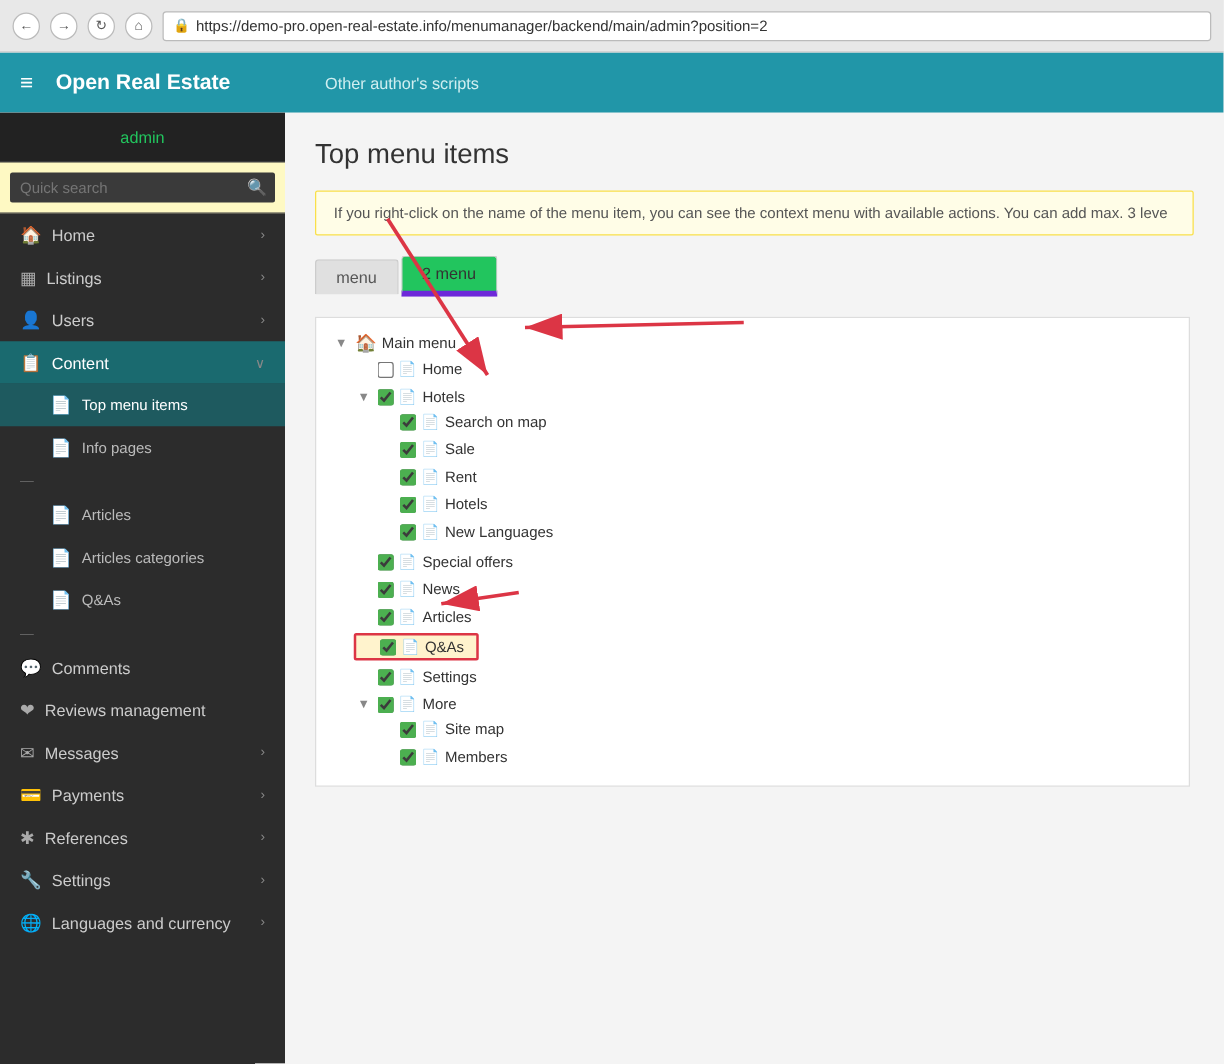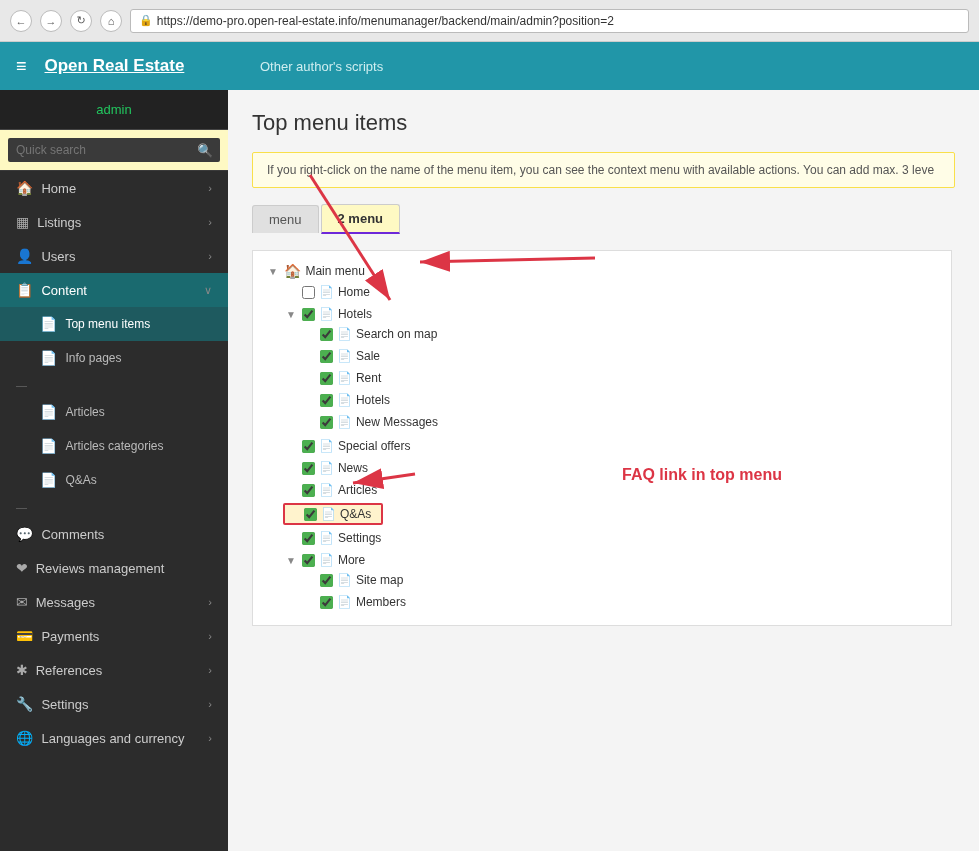--- a/index.html
+++ b/index.html
@@ -44,21 +44,21 @@
     
     .top-bar {
       background: #2196a8;
       color: #fff;
       height: 48px;
       display: flex;
       align-items: center;
       padding: 0 16px;
       gap: 16px;
     }
-    .top-bar .logo { font-size: 17px; font-weight: bold; white-space: nowrap; text-decoration: underline; }
+    .top-bar .logo { font-size: 17px; font-weight: bold; white-space: nowrap; }
     .top-bar .menu-icon { font-size: 18px; margin-right: 10px; cursor: pointer; }
 
     
     .main-wrapper { display: flex; flex: 1; overflow: hidden; }
 
     
     .sidebar {
       width: 228px;
       background: #2c2c2c;
       color: #ccc;
@@ -150,24 +150,24 @@
       padding: 6px 16px;
       background: #e0e0e0;
       border: 1px solid #ccc;
       border-bottom: none;
       cursor: pointer;
       font-size: 13px;
       color: #555;
       border-radius: 3px 3px 0 0;
     }
     .tab.active {
-      background: #fef9c3;
-      border-bottom: 2px solid #6d28d9;
+      background: #22c55e;
+      border-bottom: 5px solid #6d28d9;
       color: #333;
-      font-weight: bold;
+      font-weight: normal;
     }
 
     
     .tree { background: #fff; border: 1px solid #ddd; padding: 8px; font-size: 12px; }
     .tree ul { list-style: none; padding-left: 18px; }
     .tree > ul { padding-left: 4px; }
     .tree li { padding: 2px 0; }
     .tree-row { display: flex; align-items: center; gap: 4px; padding: 2px 3px; }
     .tree-toggle { color: #888; font-size: 10px; width: 12px; display: inline-block; cursor: pointer; }
     .tree-cb { width: 13px; height: 13px; accent-color: #4caf50; }
@@ -370,21 +370,21 @@
                             <input type="checkbox" class="tree-cb" checked="" style="">
                             <span class="tree-item-icon">📄</span>
                             <span class="tree-label">Hotels</span>
                           </div>
                         </li>
                         <li>
                           <div class="tree-row">
                             <span class="tree-toggle"></span>
                             <input type="checkbox" class="tree-cb" checked="" style="">
                             <span class="tree-item-icon">📄</span>
-                            <span class="tree-label">New Messages</span>
+                            <span class="tree-label">New Languages</span>
                           </div>
                         </li>
                       </ul>
                     </li>
                     <li>
                       <div class="tree-row">
                         <span class="tree-toggle"></span>
                         <input type="checkbox" class="tree-cb" checked="" style="">
                         <span class="tree-item-icon">📄</span>
                         <span class="tree-label">Special offers</span>
@@ -460,23 +460,20 @@
                   <polygon points="0 0, 10 3.5, 0 7" fill="#dc3545"></polygon>
                 </marker>
                 <marker id="arrowhead2" markerWidth="10" markerHeight="7" refX="0" refY="3.5" orient="auto-start-reverse">
                   <polygon points="0 0, 10 3.5, 0 7" fill="#dc3545"></polygon>
                 </marker>
               </defs>
 
             </svg>
           </div>
 
-          <div style="position:relative; margin-top:-160px; margin-left:370px; pointer-events:none;">
-            <span class="faq-label">FAQ link in top menu</span>
-          </div>
 
         </div>
       </div>
     </div>
   </div>
 </div>
 
 <svg style="position:fixed; top:0; left:0; width:979px; height:851px; pointer-events:none; z-index:999;">
   <defs>
     <marker id="ah1" markerWidth="10" markerHeight="7" refX="10" refY="3.5" orient="auto">

